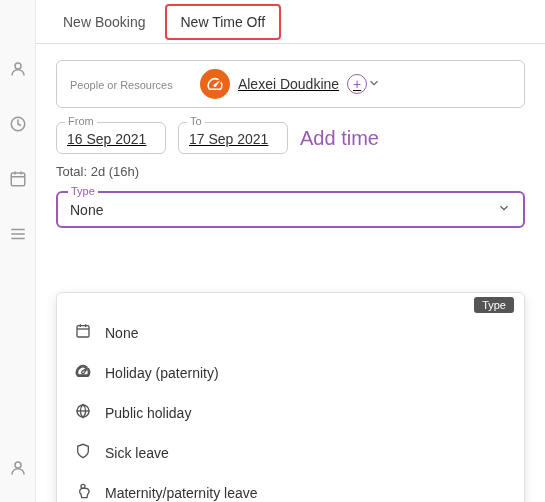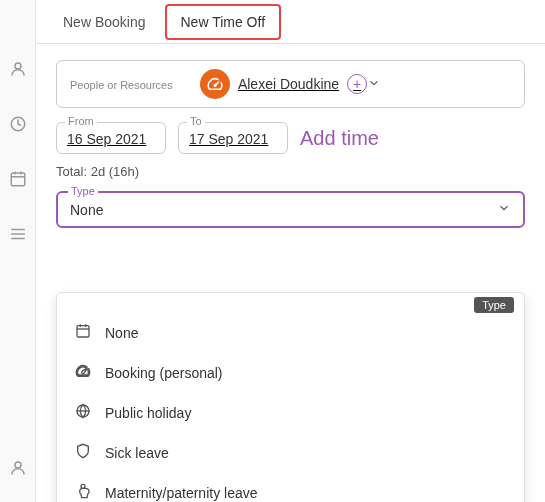--- a/index.html
+++ b/index.html
@@ -361,21 +361,21 @@
         <span class="item-label">None</span>
       </div>
 
       <div class="dropdown-item">
         <span class="item-icon">
           <svg width="16" height="16" viewBox="0 0 24 24" fill="none" stroke="#555" stroke-width="2">
               <path d="M20.38 8.57l-1.23 1.85a8 8 0 0 1-.22 7.58H5.07A8 8 0 0 1 15.58 6.85l1.85-1.23A10 10 0 0 0 3.35 19a2 2 0 0 0 1.72 1h13.85a2 2 0 0 0 1.74-1 10 10 0 0 0-.27-10.44z"></path>
               <path d="M10.59 15.41a2 2 0 0 0 2.83 0l5.66-8.49-8.49 5.66a2 2 0 0 0 0 2.83z"></path>
             </svg>
         </span>
-        <span class="item-label">Booking (personal)</span>
+        <span class="item-label">Holiday (paternity)</span>
       </div>
 
       <div class="dropdown-item">
         <span class="item-icon">
           <svg width="16" height="16" viewBox="0 0 24 24" fill="none" stroke="#555" stroke-width="2">
               <circle cx="12" cy="12" r="9"></circle>
               <line x1="2" y1="12" x2="22" y2="12"></line>
               <path d="M12 2a15.3 15.3 0 0 1 4 10 15.3 15.3 0 0 1-4 10 15.3 15.3 0 0 1-4-10 15.3 15.3 0 0 1 4-10z"></path>
             </svg>
         </span>

